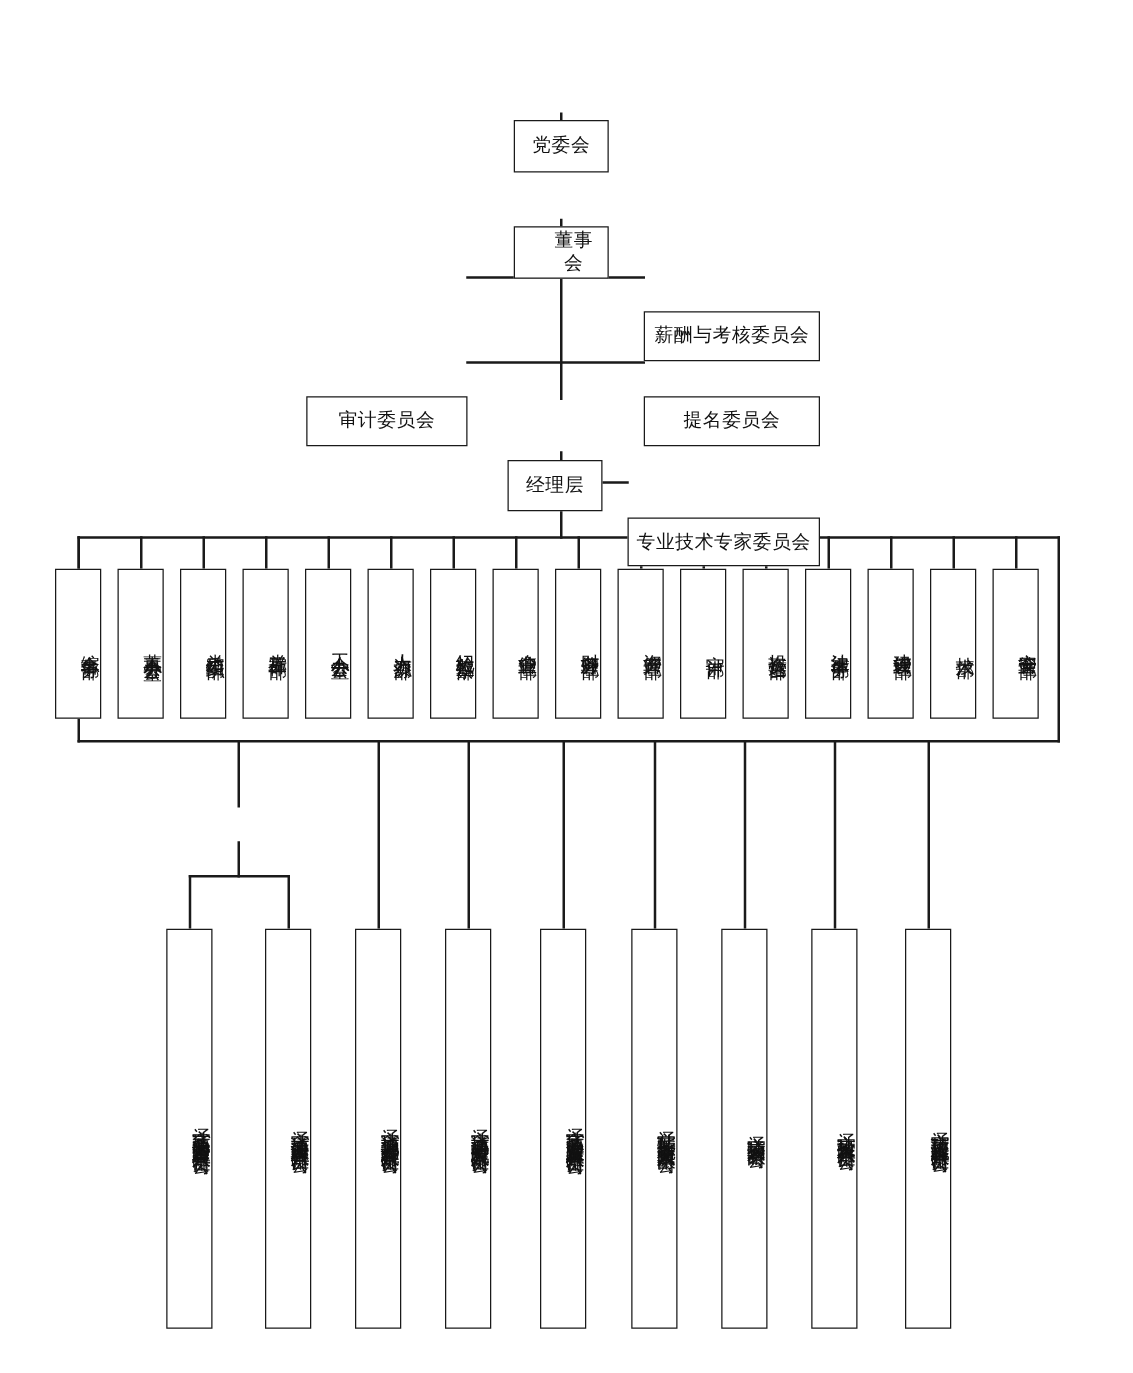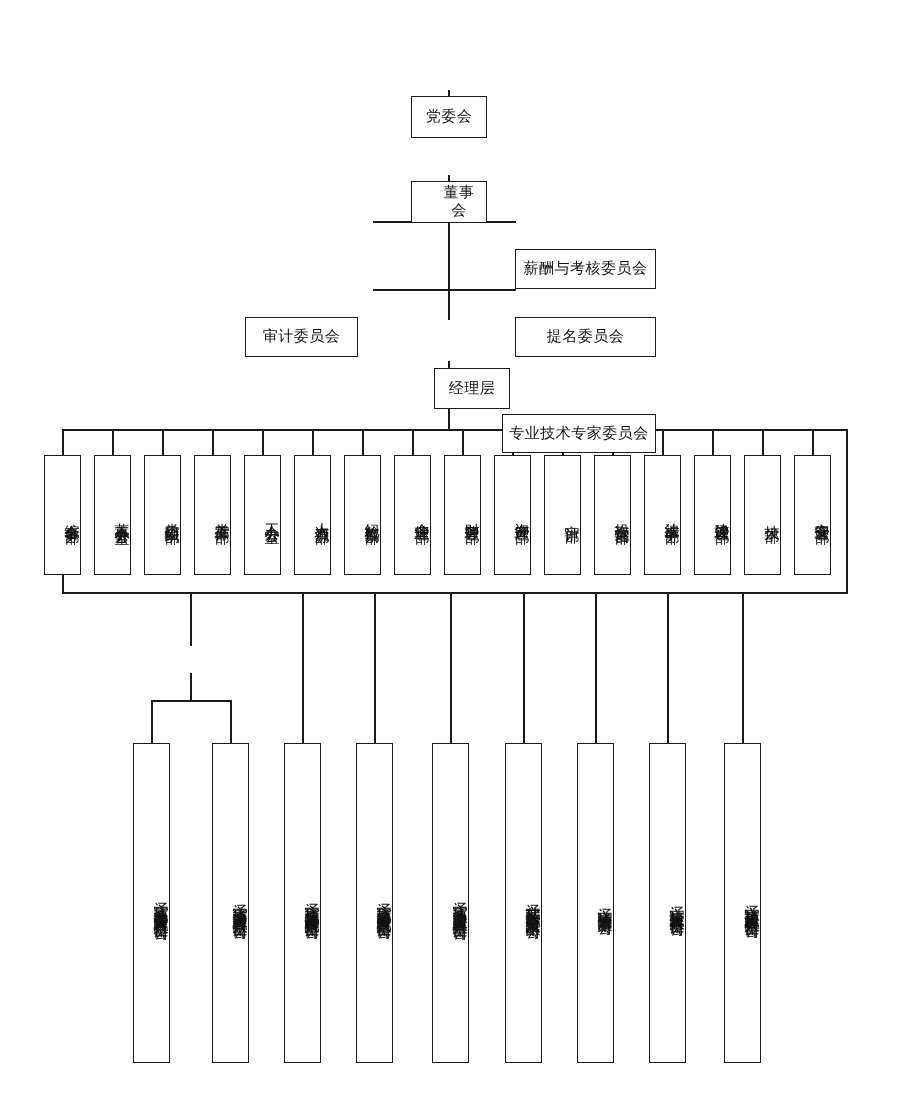--- a/index.html
+++ b/index.html
@@ -114,29 +114,29 @@
 
   <div class="node h" style="left:411px; top:133px; width:76px; height:42px;padding-left:26px;">
     <span class="txt">董事会</span>
   </div>
 
 
   <div class="node h" style="left:515px; top:201px; width:141px; height:40px;">
     <span class="txt">薪酬与考核委员会</span>
   </div>
 
-  <div class="node h" style="left:245px; top:269px; width:113px; height:40px;">
+  <div class="node h" style="left:245px; top:269px; width:129px; height:40px;">
     <span class="txt">审计委员会</span>
   </div>
 
   <div class="node h" style="left:515px; top:269px; width:141px; height:40px;">
     <span class="txt">提名委员会</span>
   </div>
 
-  <div class="node h" style="left:434px; top:320px; width:76px; height:41px;">
+  <div class="node h" style="left:406px; top:320px; width:76px; height:41px;">
     <span class="txt">经理层</span>
   </div>
 
   <div class="node h" style="left:502px; top:366px; width:154px; height:39px;">
     <span class="txt">专业技术专家委员会</span>
   </div>
 
   <div class="node v" style="left:44px; top:455px; width:37px; height:120px;">
     <span class="txt">综合事务部</span>
   </div>

